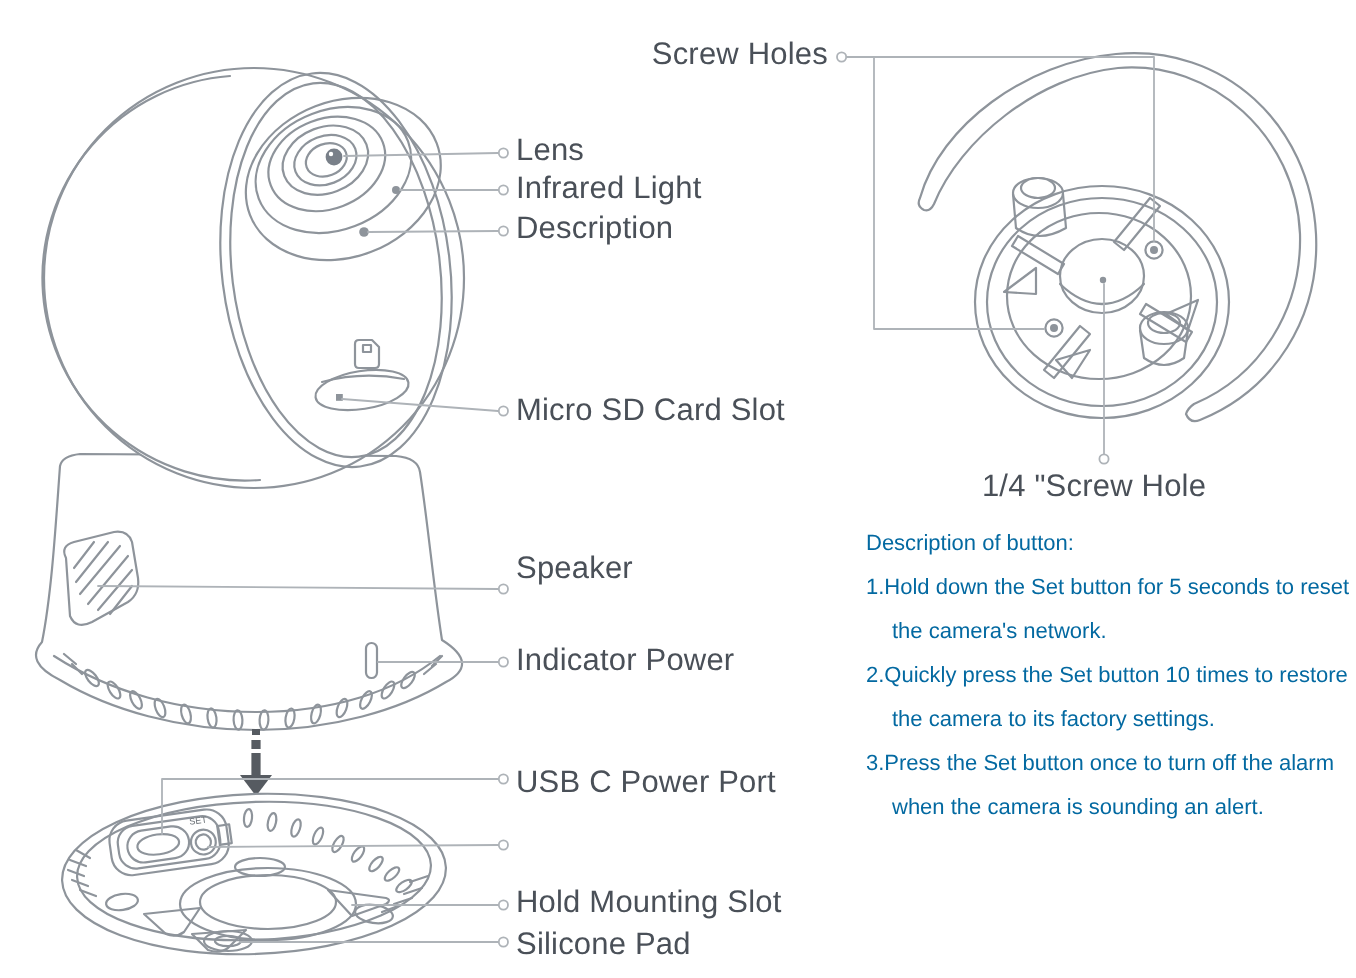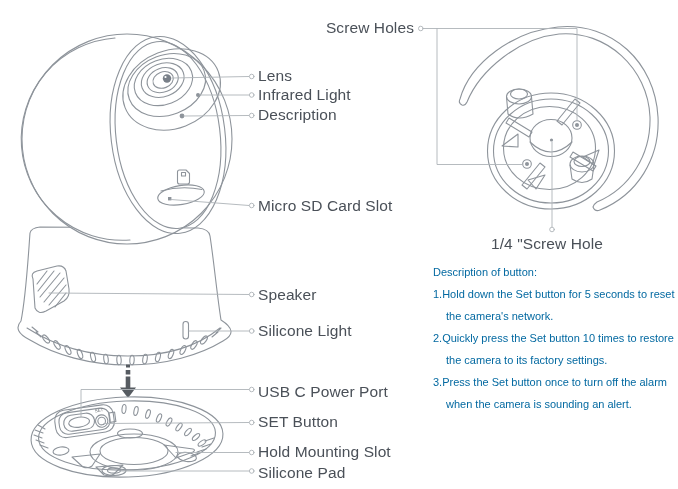--- a/index.html
+++ b/index.html
@@ -224,24 +224,23 @@
 
     <path d="M552,142 L552,227"></path>   
         <circle cx="552" cy="229.5" r="2.3" fill="#ffffff"></circle>
   </g>
 </svg>
 
   <div class="lbl" style="left:258px;top:76px">Lens</div>
   <div class="lbl" style="left:258px;top:95px">Infrared Light</div>
   <div class="lbl" style="left:258px;top:115px">Description</div>
   <div class="lbl" style="left:258px;top:206px">Micro SD Card Slot</div>
-  <div class="lbl" style="left:258px;top:295px">Speaker</div>
-  <div class="lbl" style="left:258px;top:331px">Silicone Light</div>
+  <div class="lbl" style="left:258px;top:285px">Speaker</div>
+  <div class="lbl" style="left:258px;top:331px">Indicator Power</div>
   <div class="lbl" style="left:258px;top:392px">USB C Power Port</div>
-  <div class="lbl" style="left:258px;top:422px">SET Button</div>
   <div class="lbl" style="left:258px;top:452px">Hold Mounting Slot</div>
   <div class="lbl" style="left:258px;top:473px">Silicone Pad</div>
 
   <div class="lbl lbl-right" style="right:264px;top:28px">Screw Holes</div>
   <div class="lbl lbl-center" style="left:547px;top:244px">1/4 "Screw Hole</div>
 
   <div id="desc">
     <div>Description of button:</div>
     <div class="item">1.Hold down the Set button for 5 seconds to reset the camera's network.</div>
     <div class="item">2.Quickly press the Set button 10 times to restore the camera to its factory settings.</div>

